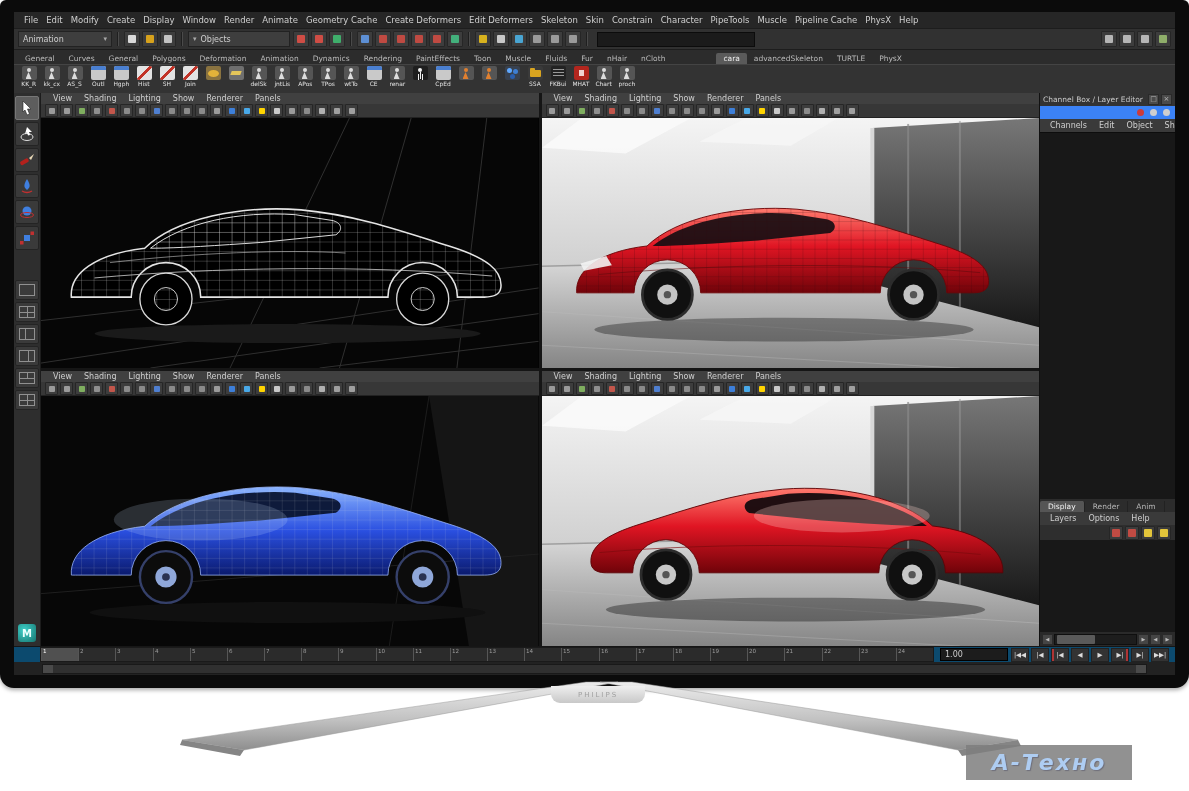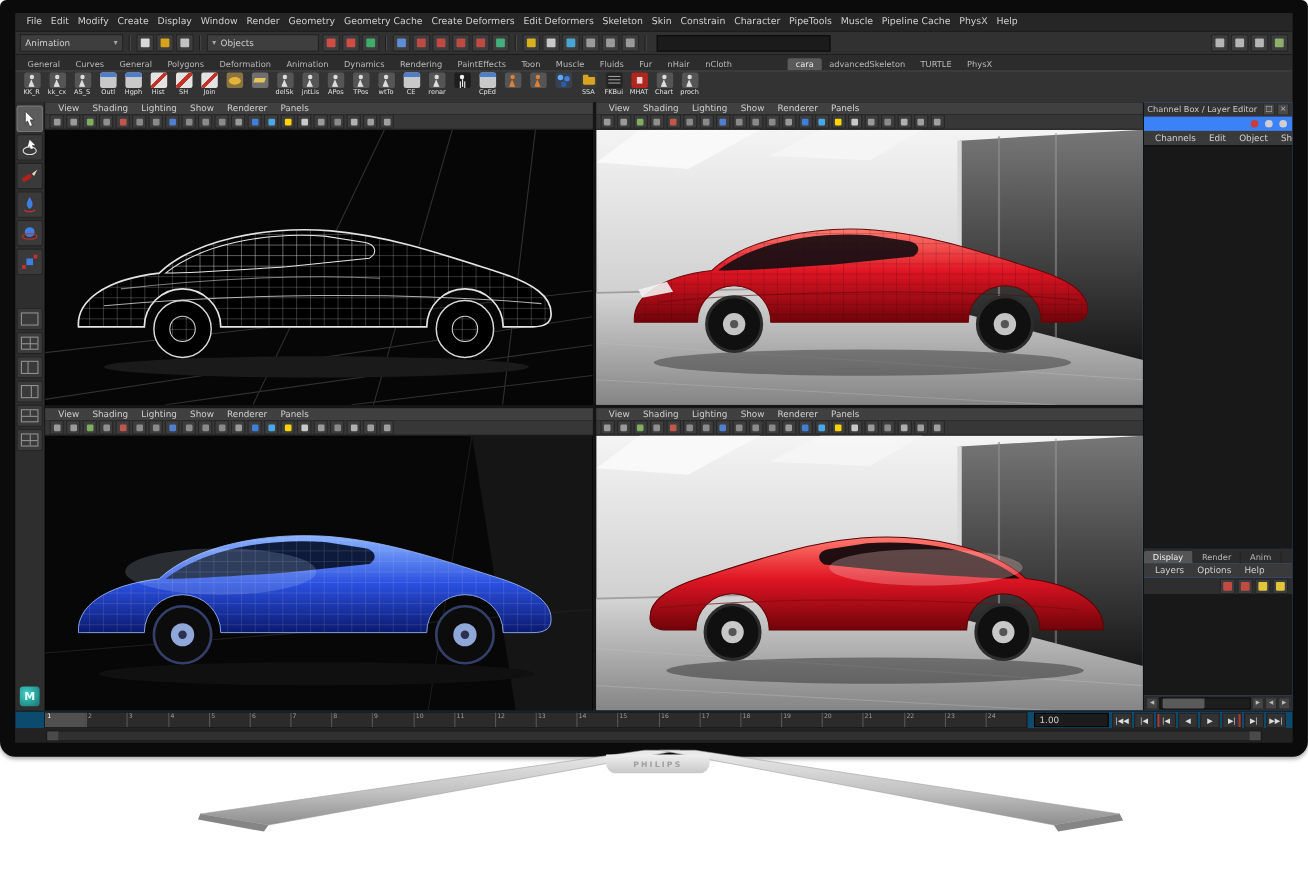--- a/index.html
+++ b/index.html
@@ -5,21 +5,21 @@
   html,body{margin:0;padding:0;background:#ffffff;font-family:"DejaVu Sans","Liberation Sans",sans-serif;}
   .stage{position:relative;width:1189px;height:791px;background:#fff;overflow:hidden;}
   
   .monitor{position:absolute;left:0;top:0;width:1189px;height:688px;background:#0b0b0b;
     border-radius:6px 6px 14px 14px;box-shadow:0 2px 4px rgba(0,0,0,.35);}
   .screen{position:absolute;left:14px;top:12px;width:1161px;height:663px;background:#2b2b2b;
     display:flex;flex-direction:column;overflow:hidden;}
   .bezel-tab{position:absolute;left:551px;top:686px;width:94px;height:17px;
     background:linear-gradient(#efefef,#c8c8c8);border-radius:0 0 9px 9px;
     display:flex;align-items:center;justify-content:center;
-    font-size:7px;letter-spacing:2px;color:#9f9f9f;font-weight:bold;}
+    font-size:7px;letter-spacing:2px;color:#9f9f9f;font-weight:normal;}
   .legs{position:absolute;left:0;top:676px;width:1189px;height:115px;}
   .watermark{position:absolute;left:966px;top:745px;width:166px;height:35px;
     background:rgba(126,126,126,.85);display:flex;align-items:center;justify-content:center;
     font-size:22px;font-weight:bold;font-style:italic;color:#aecdf2;letter-spacing:2px;
     text-shadow:1px 1px 1px rgba(60,60,90,.4);}
   
   .menubar{height:16px;background:#262626;display:flex;align-items:center;padding-left:6px;flex:none;}
   .menubar .titem{font-size:8.5px;color:#cfcfcf;padding:0 4px;white-space:nowrap;}
   
   .statusline{height:20px;background:#313131;border-top:1px solid #1d1d1d;border-bottom:1px solid #1d1d1d;
@@ -213,21 +213,21 @@
     <div class="screen">
 
       <div class="menubar">
           <span class="titem">File</span>
           <span class="titem">Edit</span>
           <span class="titem">Modify</span>
           <span class="titem">Create</span>
           <span class="titem">Display</span>
           <span class="titem">Window</span>
           <span class="titem">Render</span>
-          <span class="titem">Geometry</span>
+          <span class="titem">Animate</span>
           <span class="titem">Geometry Cache</span>
           <span class="titem">Create Deformers</span>
           <span class="titem">Edit Deformers</span>
           <span class="titem">Skeleton</span>
           <span class="titem">Skin</span>
           <span class="titem">Constrain</span>
           <span class="titem">Character</span>
           <span class="titem">PipeTools</span>
           <span class="titem">Muscle</span>
           <span class="titem">Pipeline Cache</span>
@@ -1082,13 +1082,16 @@
     <polygon points="586,6 618,6 244,74 182,64" fill="url(#lg)" stroke="#9a9a9a" stroke-width="0.5"></polygon>
     <polygon points="244,74 182,64 180,69 240,80" fill="#858585"></polygon>
     <polygon points="600,6 632,6 1018,64 958,74" fill="url(#lg)" stroke="#9a9a9a" stroke-width="0.5"></polygon>
     <polygon points="1018,64 958,74 962,80 1021,70" fill="#858585"></polygon>
   </svg>
 
   <div class="bezel-tab">
     <span>PHILIPS</span>
   </div>
 
+  <div class="watermark">
+    <span>А-Техно</span>
+  </div>
 </div>
 
 </body></html>

